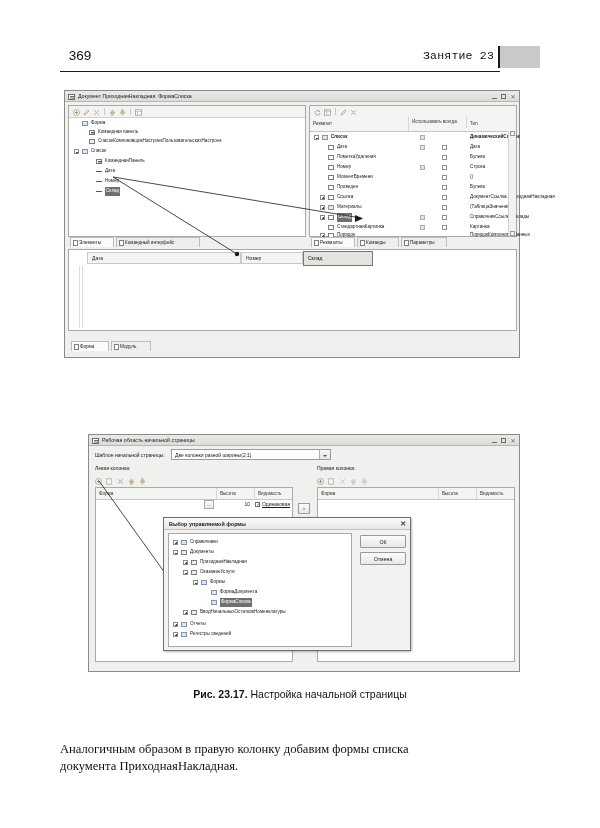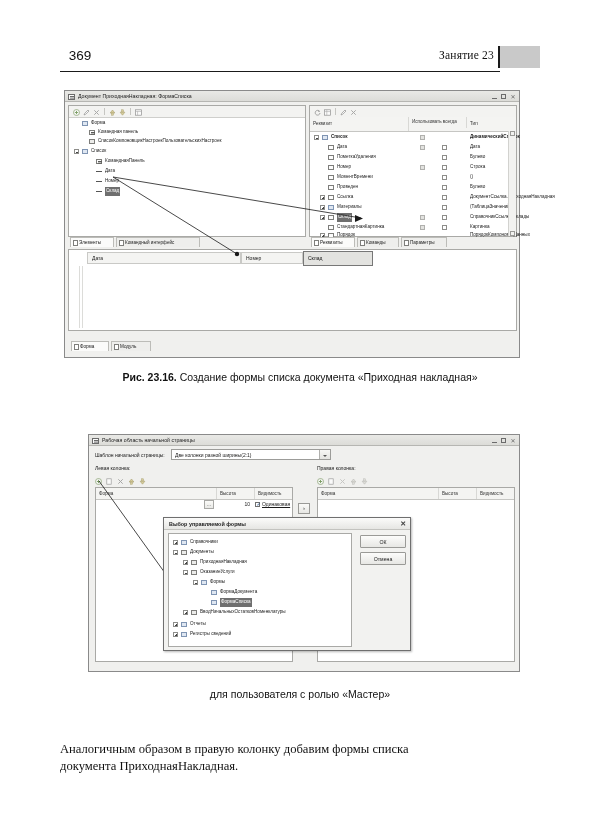--- a/index.html
+++ b/index.html
@@ -7,21 +7,21 @@
     width:600px;height:828px;background:#ffffff;
     font-family:"Liberation Serif", serif;
     color:#1a1a1a;position:relative;overflow:hidden;
   }
   .page{position:absolute;left:0;top:0;width:600px;height:828px;}
 
   
   .runhead{position:absolute;left:60px;top:46px;width:480px;height:26px;}
   .runhead-title{
     position:absolute;right:46px;top:3px;
-    font-family:Liberation Serif, serif;font-size:11.5px;letter-spacing:.2px;
+    font-family:Liberation Mono, monospace;font-size:11.5px;letter-spacing:.2px;
     color:#111;
     margin-left:38px;
   }
   .runhead-pagebox{
     position:absolute;right:0;top:0;width:40px;height:22px;background:#c9c9c9;
     border-left:2px solid #1a1a1a;
   }
   .runhead-pagenum{
     position:absolute;left:0;top:2px;width:40px;text-align:center;
     font-family:"Liberation Sans",sans-serif;font-size:13.5px;color:#111;
@@ -378,23 +378,20 @@
 
     <svg class="arrow" style="left:0;top:0;width:456px;height:268px;">
       <path d="M48,86 L296,127" stroke="#1a1a1a" stroke-width="0.8" fill="none"></path>
       <path d="M290,124 L298,127.5 L290,131 Z" fill="#1a1a1a"></path>
       <path d="M48,86 L172,163" stroke="#1a1a1a" stroke-width="0.8" fill="none"></path>
       <circle cx="172" cy="163" r="2.2" fill="#1a1a1a"></circle>
       <path d="M172,163 L266,159" stroke="#1a1a1a" stroke-width="0.8" fill="none" opacity="0"></path>
     </svg>
   </div>
 
-  <div class="caption" style="left:60px;top:371px;width:480px;">
-    <b>Рис. 23.16.</b><span> Создание формы списка документа «Приходная накладная»</span>
-  </div>
 
 
   <div class="win" style="left:88px;top:434px;width:432px;height:238px;">
     <div class="win-title">
       <span class="win-icon"></span>
       <span>Рабочая область начальной страницы</span>
       <span class="wbtns">
         <span class="wbtn min"></span>
         <span class="wbtn max"></span>
         <span class="wbtn cls">✕</span>
@@ -558,19 +555,21 @@
           <span class="lbl" style="left:17px;">Регистры сведений</span>
         </div>
       </div>
 
       <div class="btn" style="left:196px;top:17px;width:46px;height:13px;line-height:12px;">ОК</div>
       <div class="btn" style="left:196px;top:34px;width:46px;height:13px;line-height:12px;">Отмена</div>
     </div>
   </div>
 
   <div class="caption" style="left:60px;top:688px;width:480px;">
-    <div>для пользователя с ролью «Мастер»</div>
+    <div>
+      <b>Рис. 23.17.</b><span> Настройка начальной страницы</span>
+    </div>
   </div>
 
   <div class="bodytext" style="left:60px;top:758px;width:480px;text-align:left;">документа ПриходнаяНакладная.</div>
   <div class="bodytext" style="left:60px;top:741px;width:480px;text-align:justify;">Аналогичным образом в правую колонку добавим формы списка</div>
 
 </div>
 
 </body></html>

